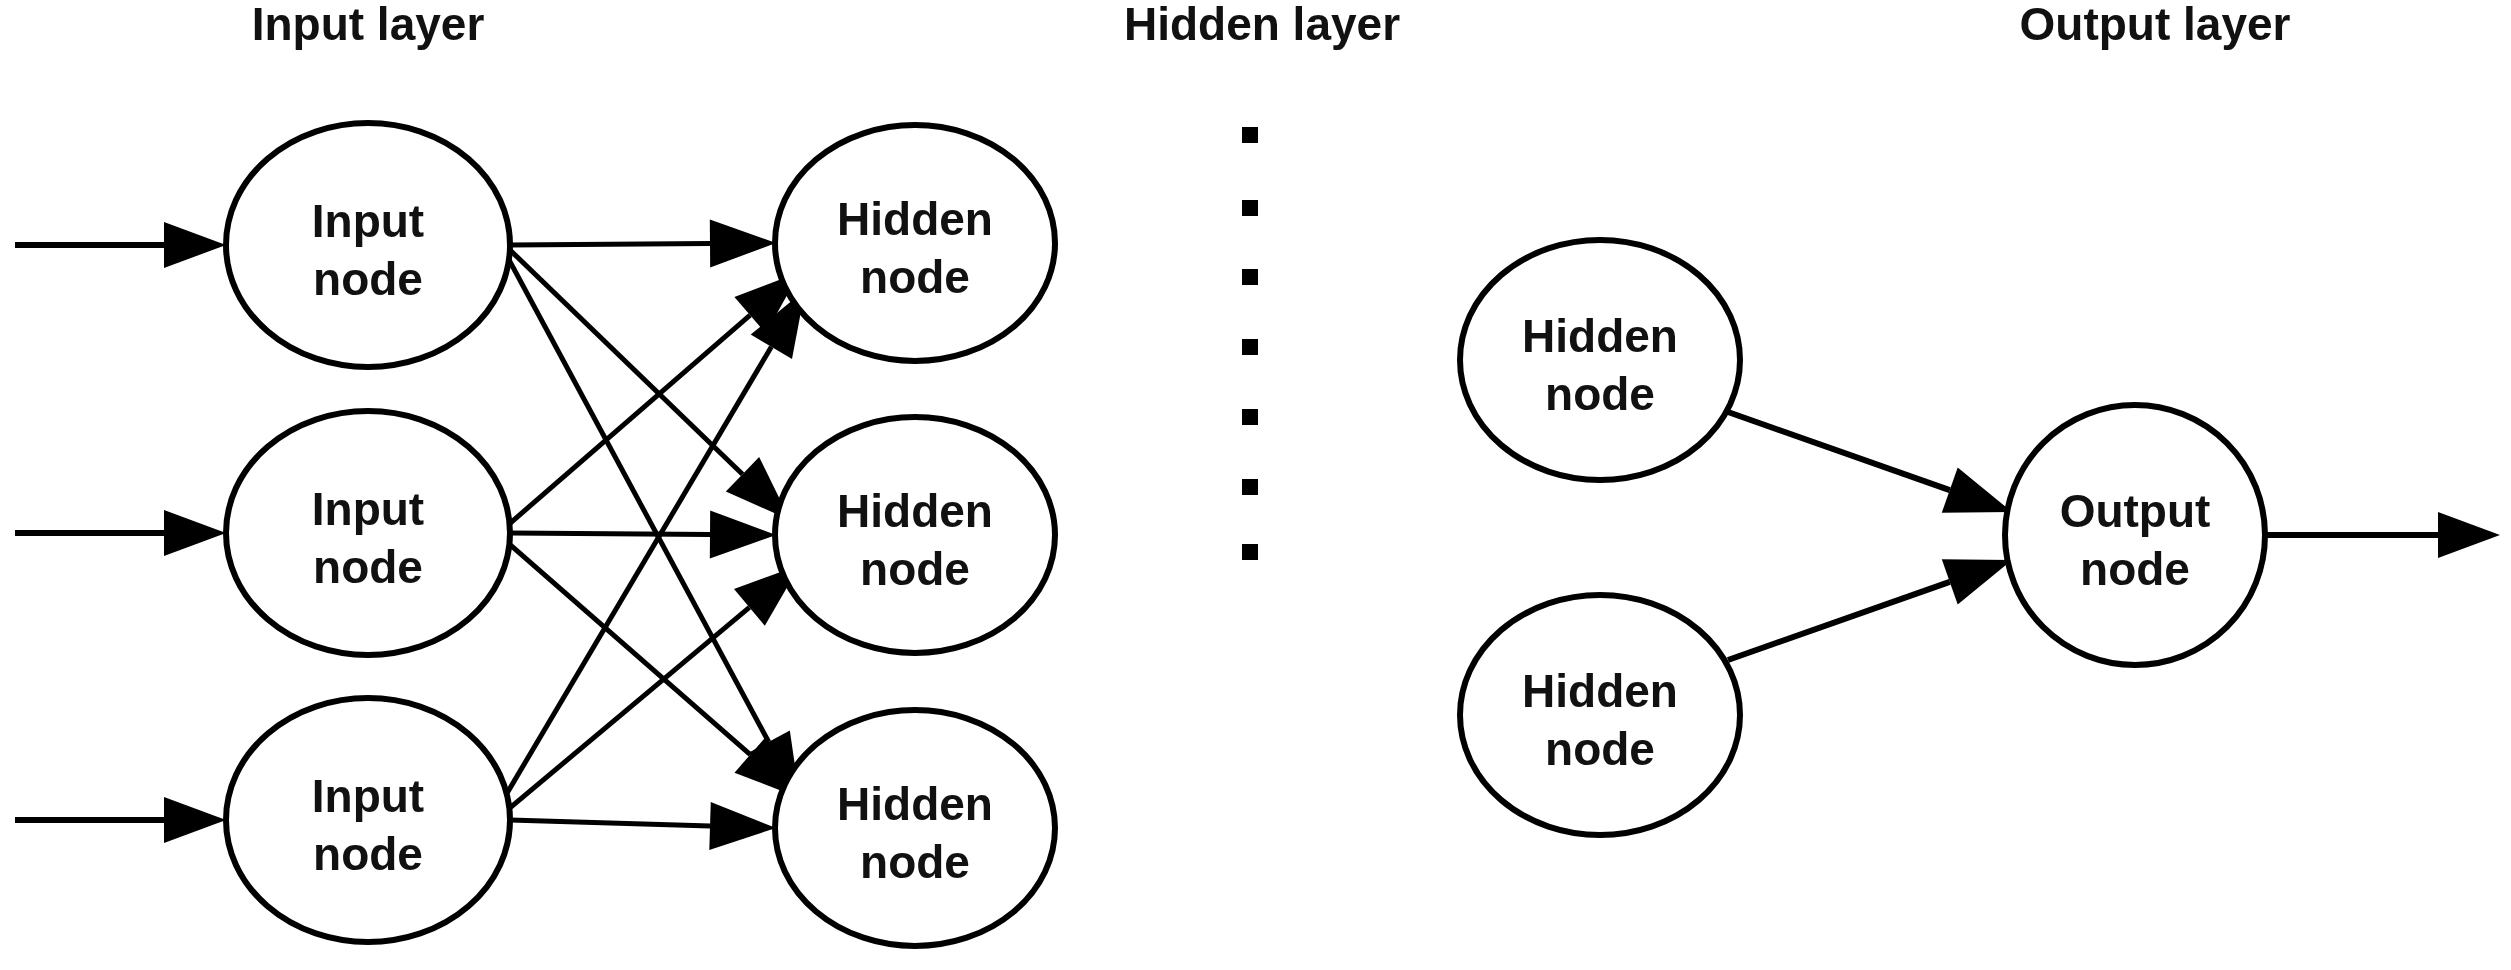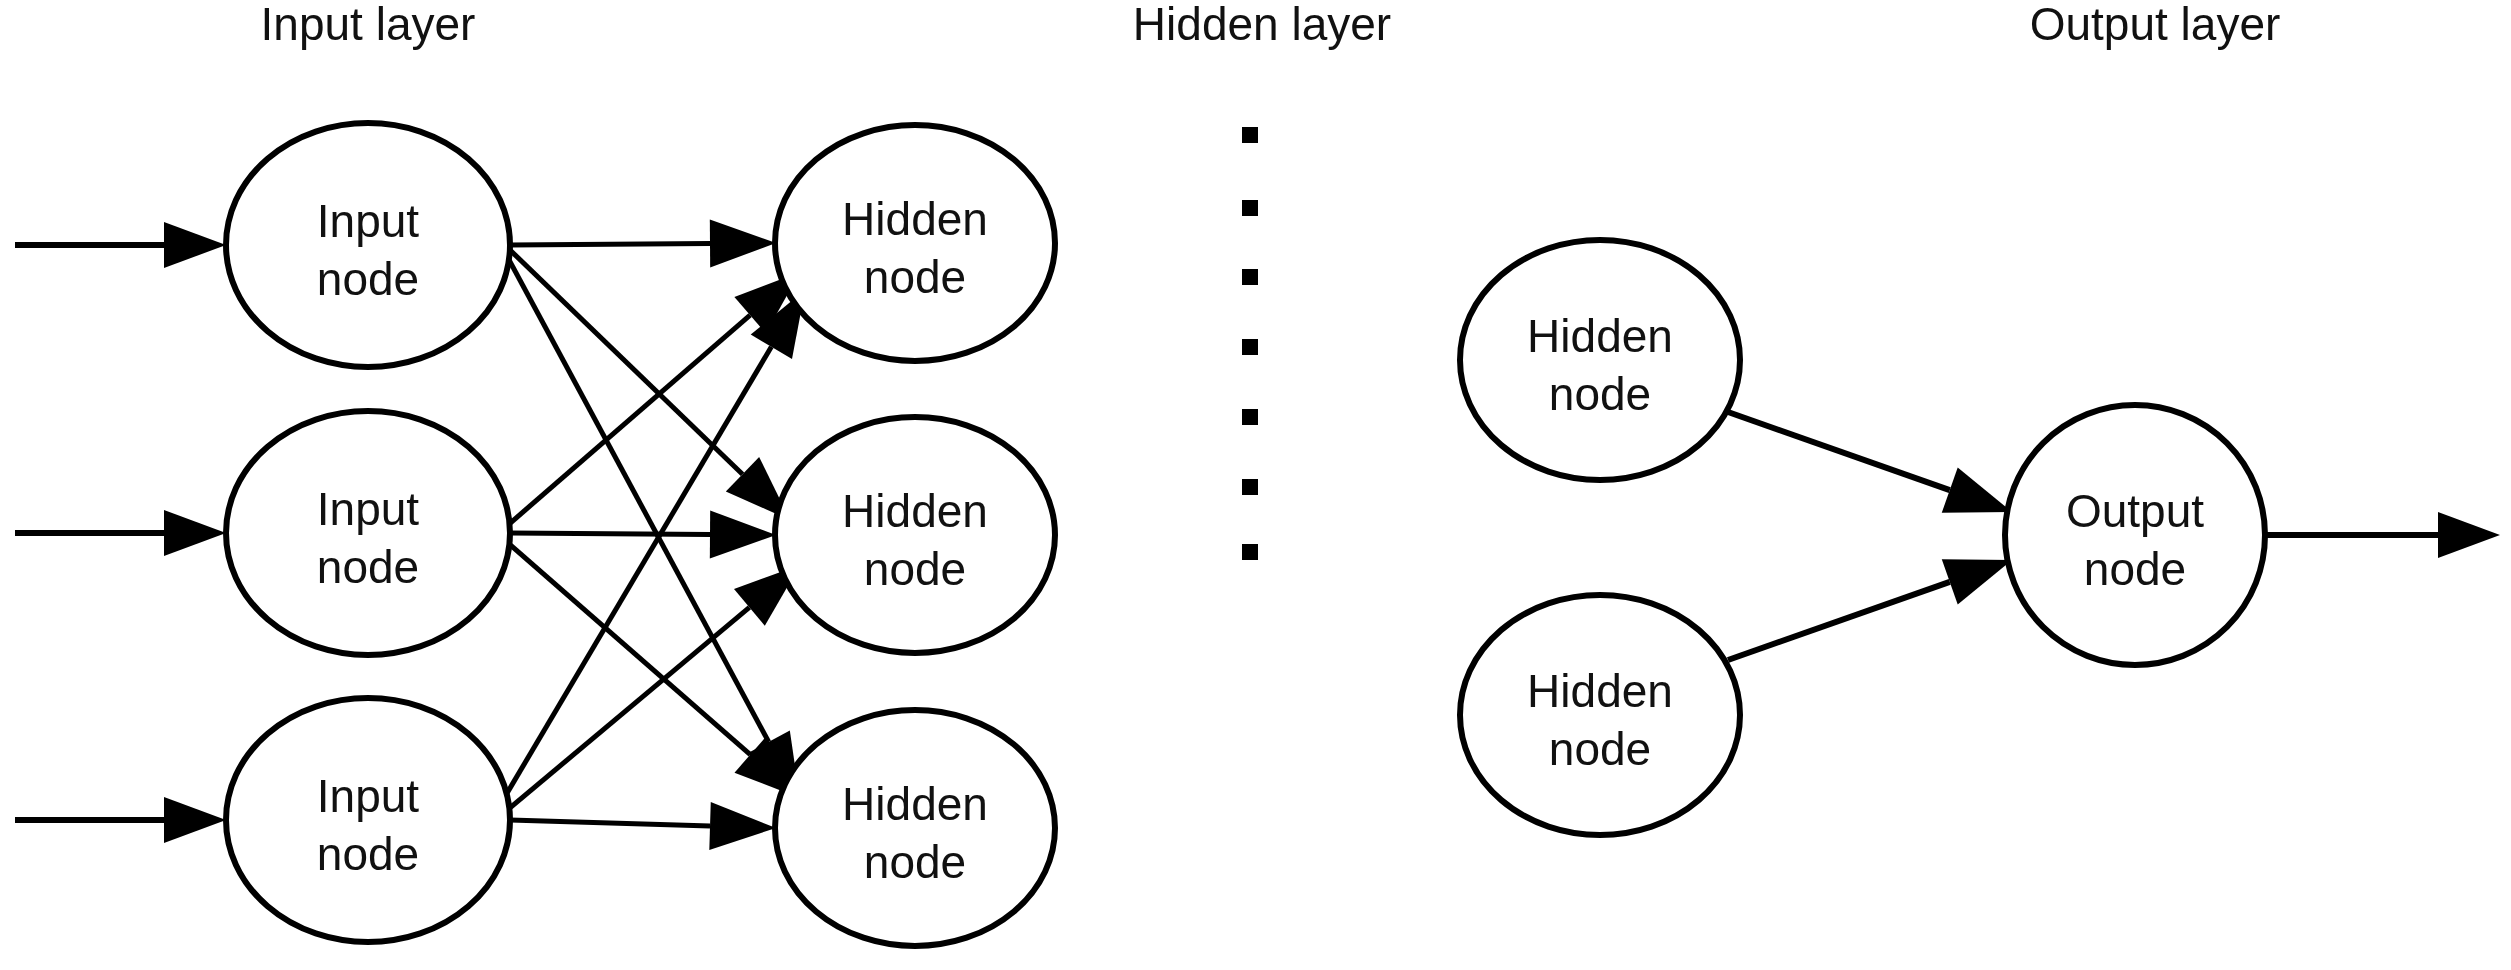--- a/index.html
+++ b/index.html
@@ -11,20 +11,21 @@
     width: 2511px;
     height: 970px;
     overflow: hidden;
     font-family: "Liberation Sans", sans-serif;
   }
   #diagram-root {
     position: relative;
     width: 2418px;
     height: 970px;
     background: #ffffff;
+    font-weight: bold;
   }
   svg.nn-canvas {
     position: absolute;
     left: 0;
     top: 0;
     width: 2511px;
     height: 970px;
     display: block;
   }
   .layer-title {

